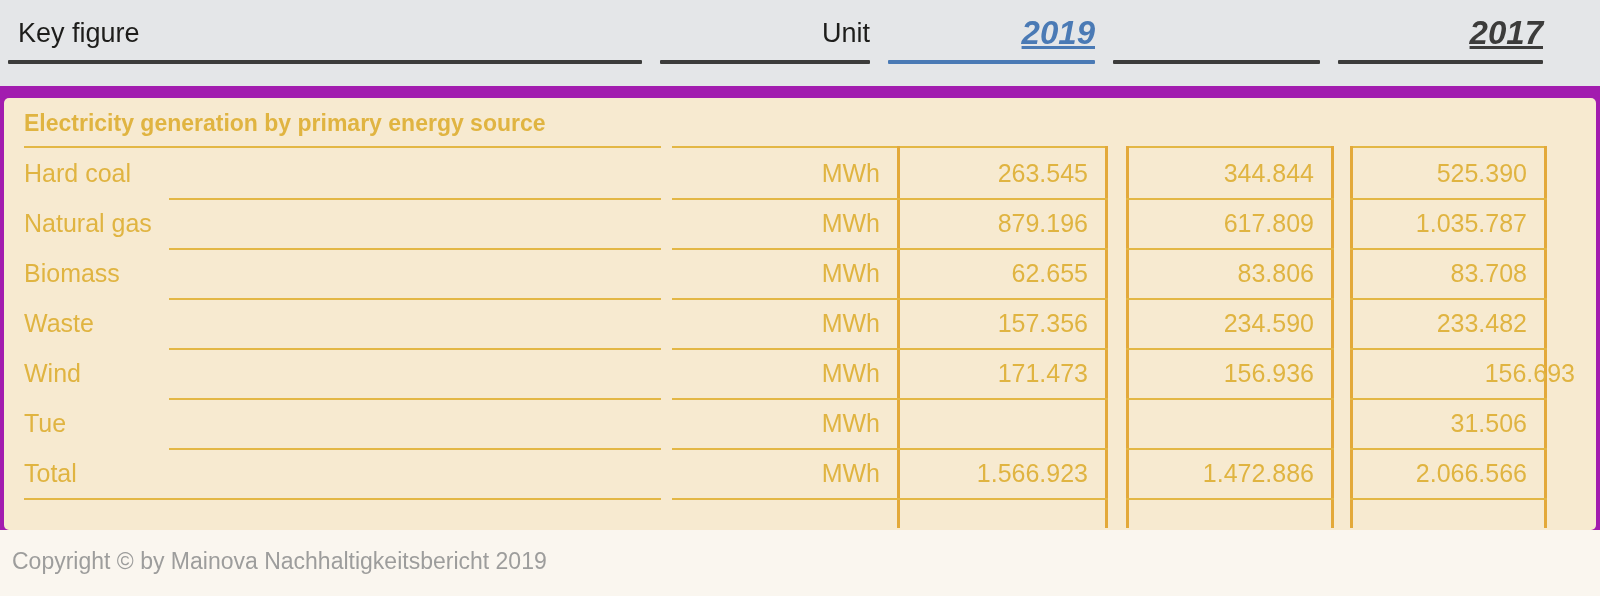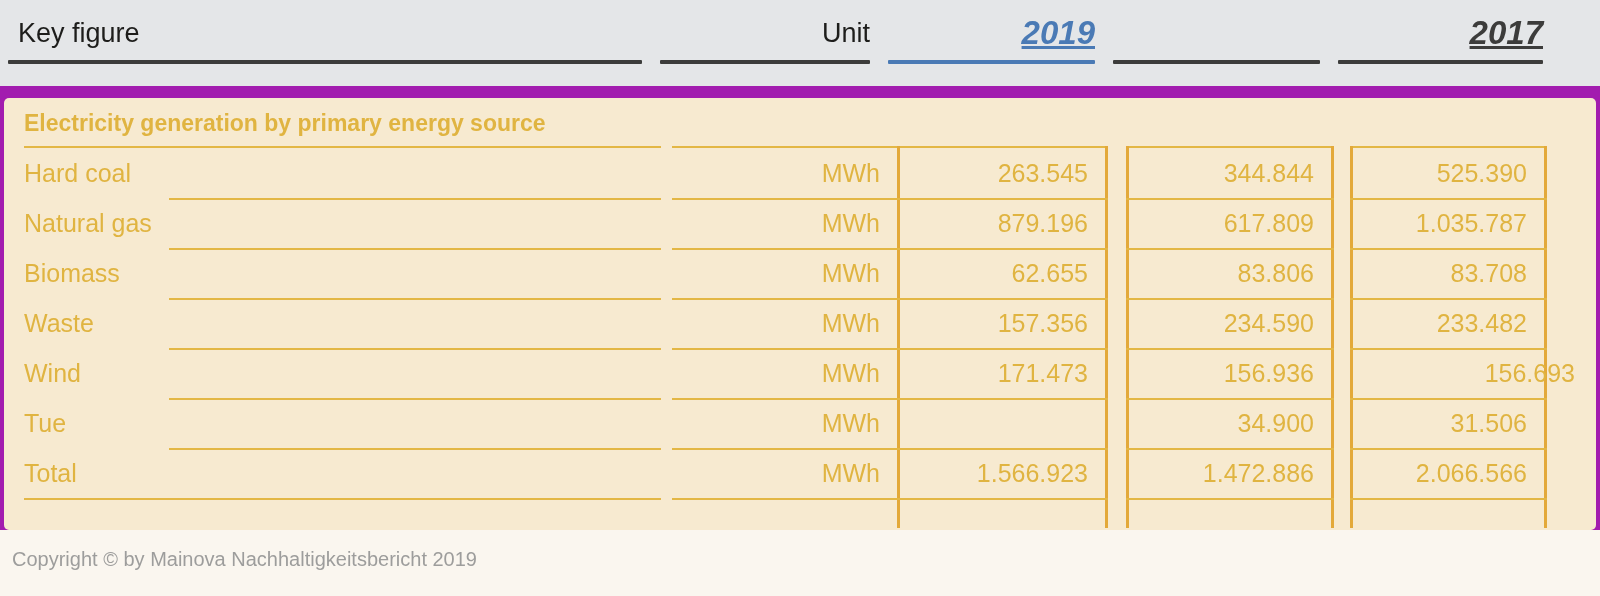--- a/index.html
+++ b/index.html
@@ -132,21 +132,21 @@
     left: 0;
     top: 530px;
     width: 1600px;
     height: 66px;
     background: #faf6ef;
   }
   .footer-text {
     position: absolute;
     left: 12px;
     top: 18px;
-    font-size: 20px;
+    font-size: 23px;
     color: #9d9d9c;
     white-space: nowrap;
   }
 </style>
 </head>
 <body>
 
 <div class="page">
 
   <div class="header-bar">
@@ -255,21 +255,20 @@
       </div>
       <div class="hline" style="left:165px; top:300px; width:492px;"></div>
       <div class="hline" style="left:668px; top:300px; width:228px;"></div>
       <div class="hline" style="left:896px; top:300px; width:208px;"></div>
       <div class="hline" style="left:1122px; top:300px; width:208px;"></div>
       <div class="hline" style="left:1346px; top:300px; width:197px;"></div>
 
       <div class="row" style="top:300px;">
         <div class="cell label" style="left:20px; width:620px;">Tue</div>
         <div class="cell num" style="left:668px; width:208px;">MWh</div>
-        <div class="cell num" style="left:1122px; width:188px;">34.900</div>
         <div class="cell num" style="left:1346px; width:177px;">31.506</div>
       </div>
       <div class="hline" style="left:165px; top:350px; width:492px;"></div>
       <div class="hline" style="left:668px; top:350px; width:228px;"></div>
       <div class="hline" style="left:896px; top:350px; width:208px;"></div>
       <div class="hline" style="left:1122px; top:350px; width:208px;"></div>
       <div class="hline" style="left:1346px; top:350px; width:197px;"></div>
 
       <div class="row" style="top:350px;">
         <div class="cell label" style="left:20px; width:620px;">Total</div>

